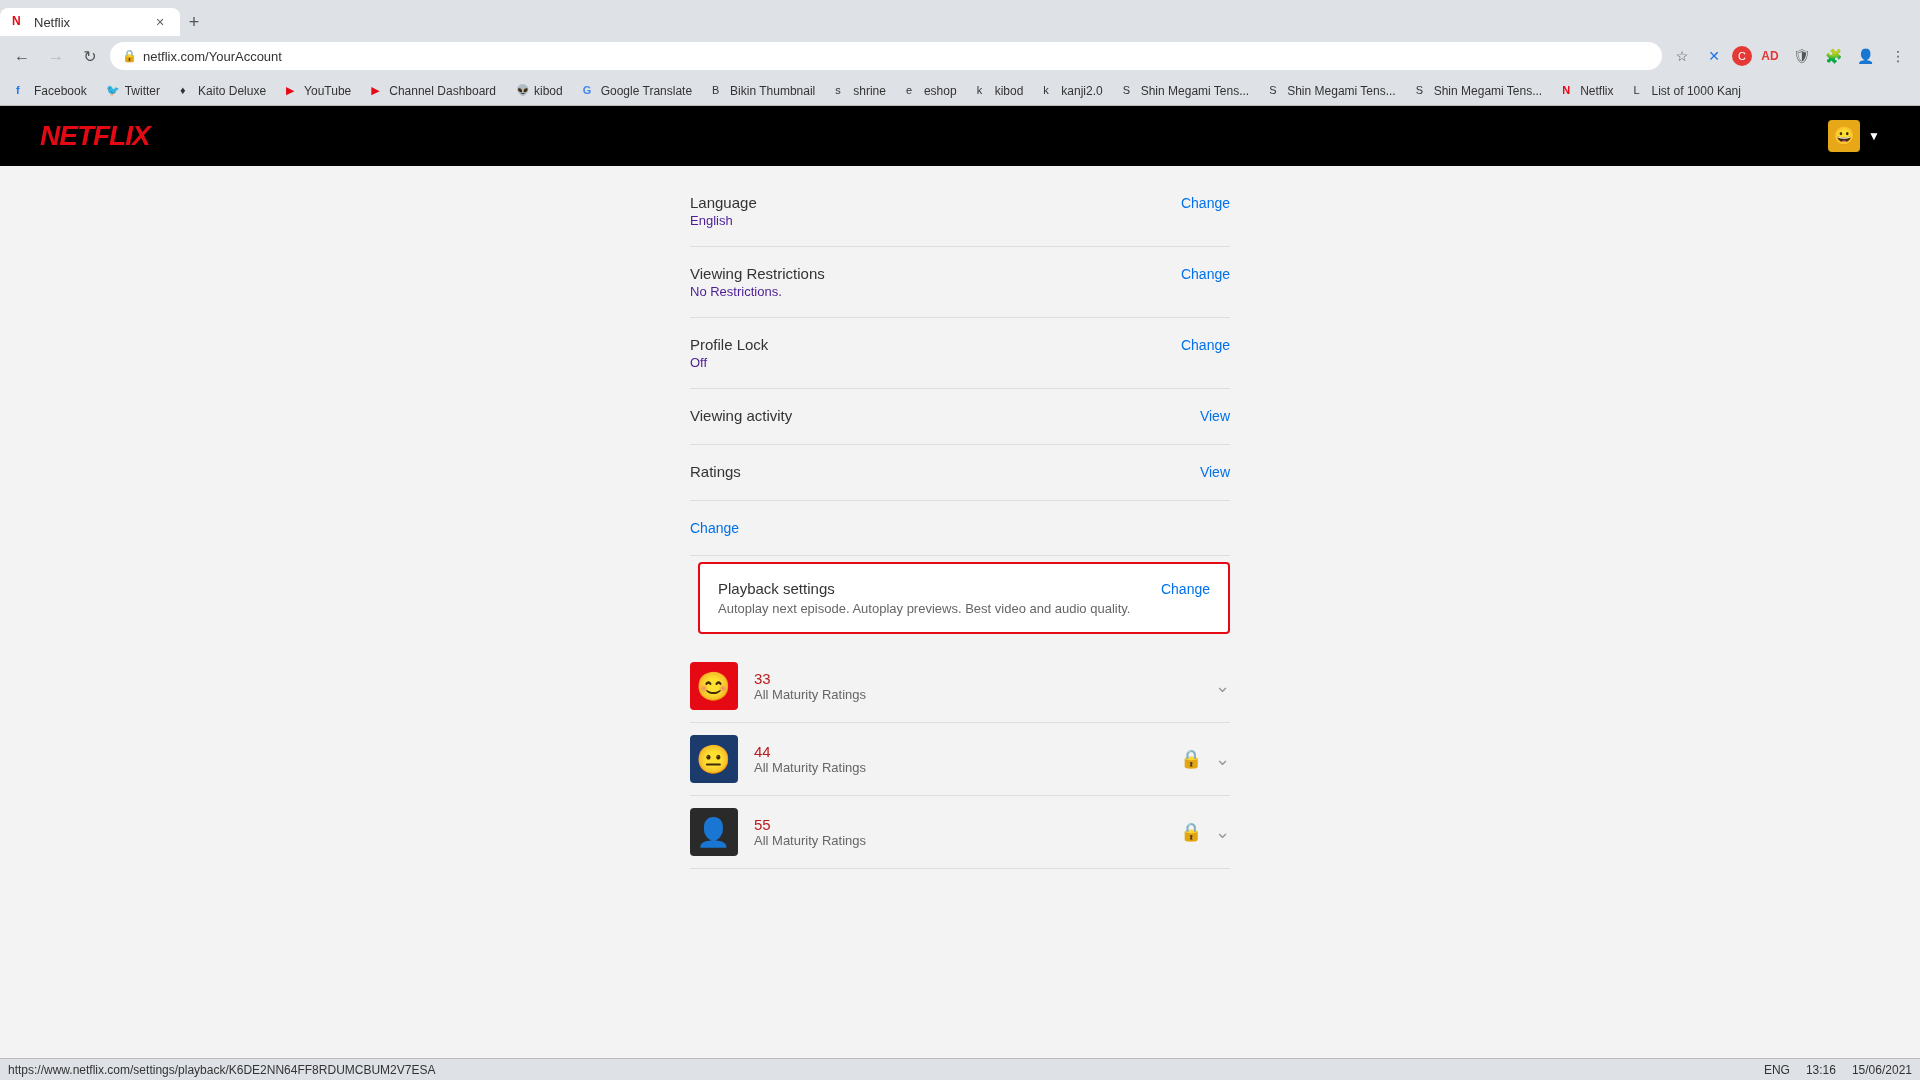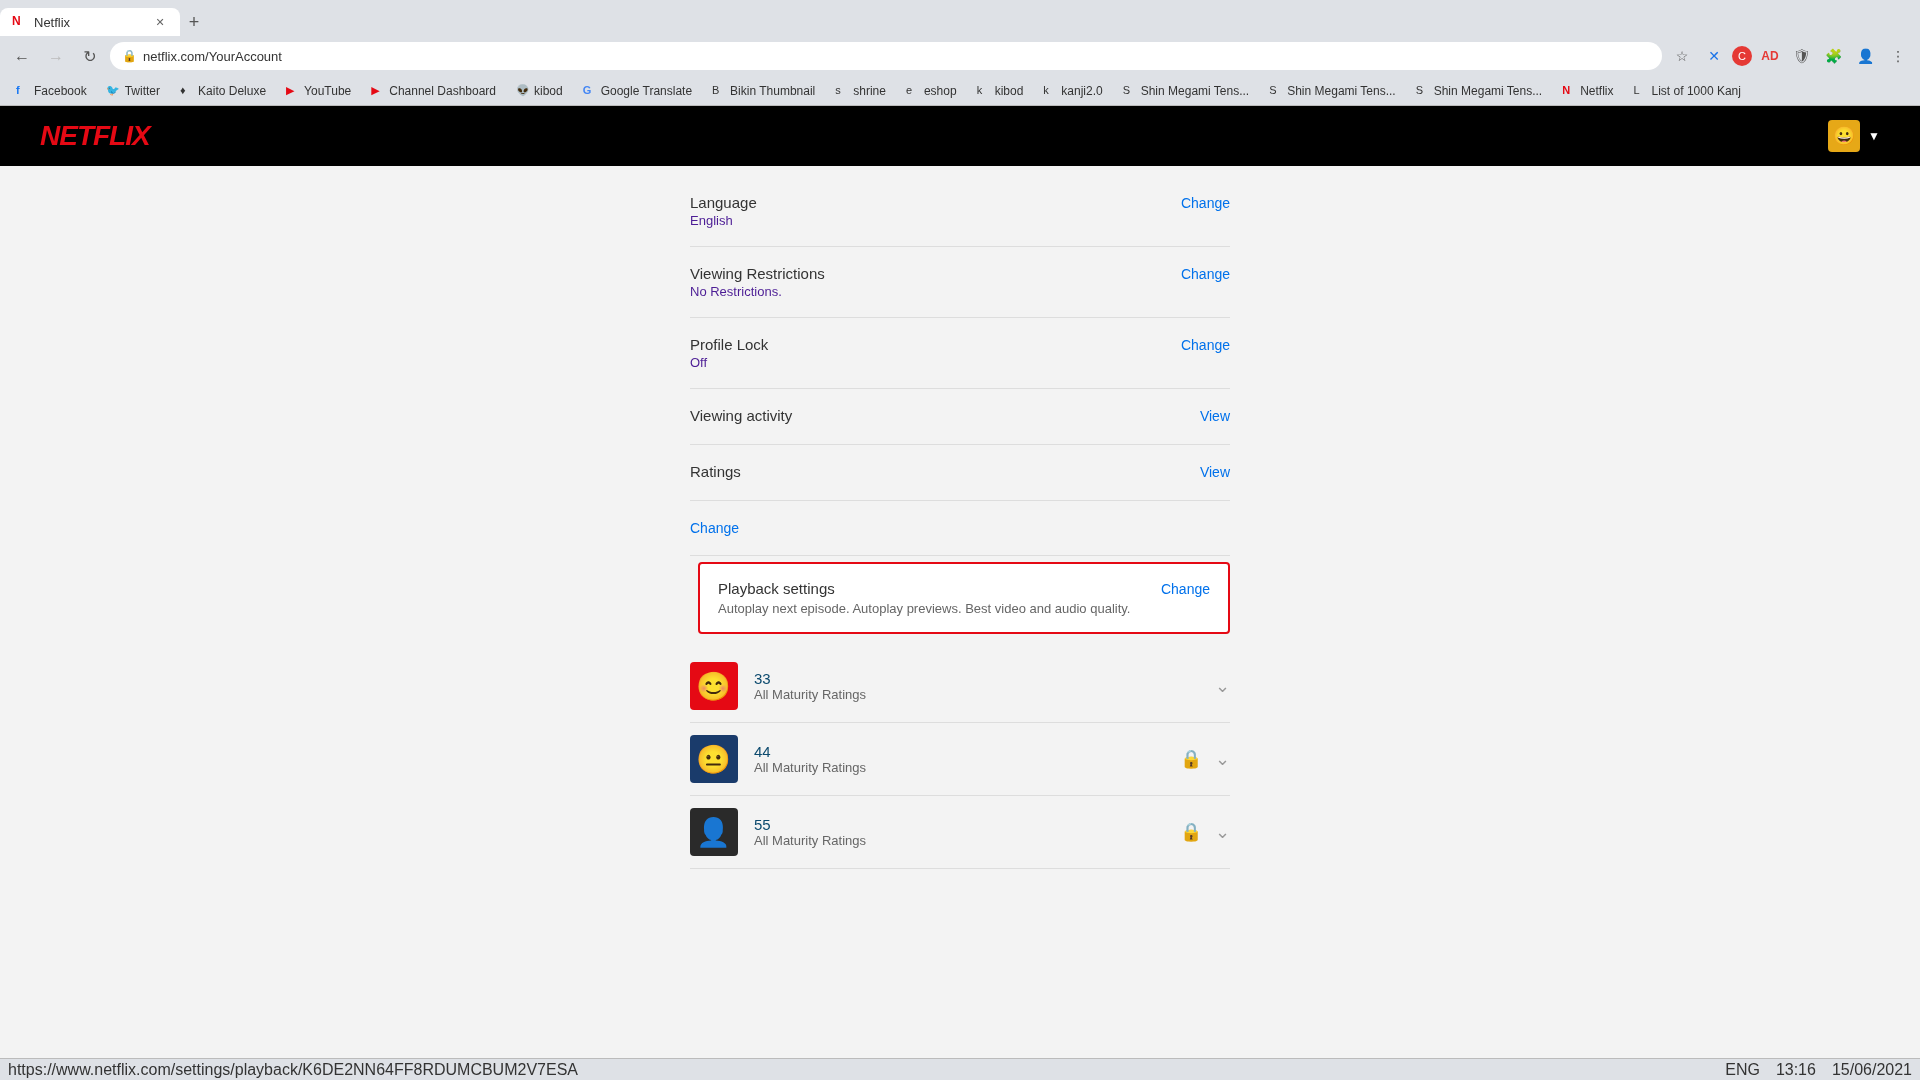--- a/index.html
+++ b/index.html
@@ -54,28 +54,28 @@
     .playback-info .setting-label { font-size: 15px; color: #333; font-weight: 400; margin-bottom: 4px; }
     .playback-info .setting-value { font-size: 13px; color: #666; }
 
     
     .profile-list { margin-top: 8px; }
     .profile-item { display: flex; align-items: center; border-bottom: 1px solid #ddd; padding: 12px 0; }
     .profile-avatar-red { background: #e50914; width: 48px; height: 48px; border-radius: 4px; display: flex; align-items: center; justify-content: center; }
     .profile-avatar-blue { background: #1a3b6b; width: 48px; height: 48px; border-radius: 4px; display: flex; align-items: center; justify-content: center; }
     .profile-avatar-dark { background: #2a2a2a; width: 48px; height: 48px; border-radius: 4px; display: flex; align-items: center; justify-content: center; }
     .profile-item-info { flex: 1; }
-    .profile-name { font-size: 15px; color: #0c4a6e; }
+    .profile-name { font-size: 15px; color: #b91c1c; }
     .profile-maturity { font-size: 13px; color: #666; }
     .profile-item-actions { display: flex; align-items: center; gap: 12px; }
     .lock-icon { color: #999; font-size: 18px; }
     .chevron-icon { color: #999; font-size: 18px; cursor: pointer; }
 
     
-    .status-bar { position: fixed; bottom: 0; left: 0; width: 100%; height: 22px; background: #dee1e6; display: flex; align-items: center; padding: 0 8px; font-size: 16px; color: #333; border-top: 1px solid #bbb; }
+    .status-bar { position: fixed; bottom: 0; left: 0; width: 100%; height: 22px; background: #dee1e6; display: flex; align-items: center; padding: 0 8px; font-size: 12px; color: #333; border-top: 1px solid #bbb; }
     .status-url { flex: 1; }
     .status-right { display: flex; align-items: center; gap: 16px; }
 
     
     .lang-section { padding: 8px 0 18px 0; border-bottom: 1px solid #ddd; display: flex; justify-content: space-between; align-items: flex-start; }
   </style>
 </head>
 <body>
 
 <div class="browser-chrome">

